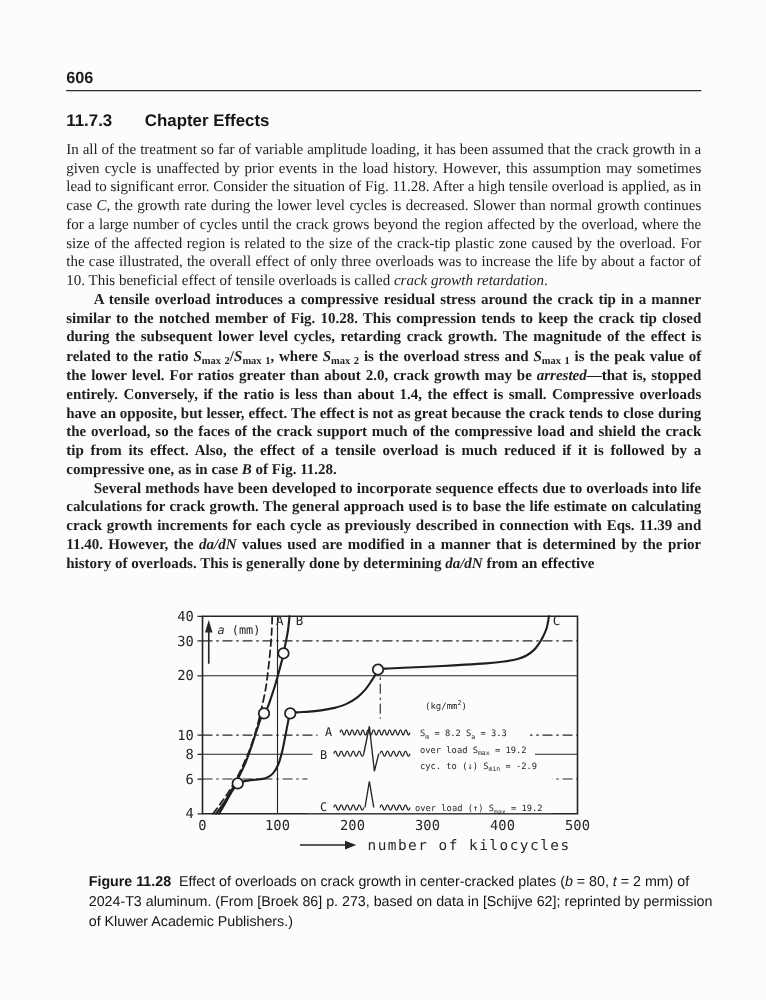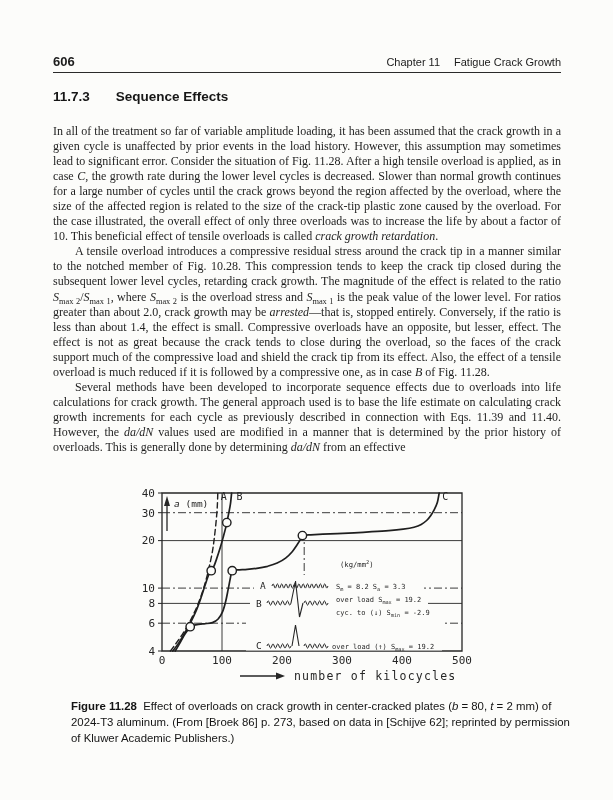--- a/index.html
+++ b/index.html
@@ -4,68 +4,65 @@
 <style>
   html,body{margin:0;padding:0;}
   body{
     width:613px;height:800px;position:relative;
     background:#fcfcfa;color:#1c1c1c;
     font-family:"Liberation Serif",serif;
     overflow:hidden;
   }
   .page-header{
     position:absolute;left:53px;top:54px;width:508px;
-    display:flex;justify-content:space-between;align-items:center;
+    display:flex;justify-content:space-between;align-items:flex-start;
     font-family:"Liberation Sans",sans-serif;
   }
   .page-number{font-size:13px;font-weight:bold;}
   .header-right{font-size:11px;}
   .header-right .chap{margin-right:14px;}
   .header-rule{
     position:absolute;left:53px;top:72px;width:508px;height:0;
     border-top:1.4px solid #2a2a2a;
   }
   .section-heading{
     position:absolute;left:53px;top:89px;margin:0;
     font-family:"Liberation Sans",sans-serif;
     font-size:13.5px;font-weight:bold;color:#161616;
   }
   .section-heading .num{margin-right:26px;}
   .body-text{
-    position:absolute;left:53px;top:124px;width:508px;
+    position:absolute;left:53px;top:112px;width:508px;
     font-size:12px;line-height:15.05px;text-align:justify;
     color:#1e1e1e;
   }
   .body-text p{margin:0;}
-  .body-text p.indent{text-indent:22px;}
+  .body-text p.indent{text-indent:22px;font-weight:bold;}
   sub{font-size:0.7em;line-height:0;vertical-align:-0.3em;}
   .figure-wrap{
     position:absolute;left:100px;top:485px;width:480px;height:205px;
   }
   .figure-caption{
     position:absolute;left:71px;top:688px;width:500px;
     font-family:"Liberation Sans",sans-serif;
     font-size:11.4px;line-height:15.6px;color:#141414;
     white-space:pre-wrap;
   }
   svg text{font-family:"DejaVu Sans Mono",monospace;fill:#262626;}
 </style>
 </head>
 <body>
 
 <div class="page-header">
   <span class="page-number">606</span>
-  <span class="header-right">
-    <span class="chap">Chapter 11</span><span>Fatigue Crack Growth</span>
-  </span>
 </div>
 <div class="header-rule"></div>
 
 <h2 class="section-heading">
-  <span class="num">11.7.3</span><span>Sequence Effects</span>
+  <span class="num">11.7.3</span><span>Chapter Effects</span>
 </h2>
 
 <div class="body-text">
     <p class="body-para"><span>In all of the treatment so far of variable amplitude loading, it has been assumed that the crack growth in a given cycle is unaffected by prior events in the load history. However, this assumption may sometimes lead to significant error. Consider the situation of Fig. 11.28. After a high tensile overload is applied, as in case </span><span style="font-style: italic;">C</span><span>, the growth rate during the lower level cycles is decreased. Slower than normal growth continues for a large number of cycles until the crack grows beyond the region affected by the overload, where the size of the affected region is related to the size of the crack-tip plastic zone caused by the overload. For the case illustrated, the overall effect of only three overloads was to increase the life by about a factor of 10. This beneficial effect of tensile overloads is called </span><span style="font-style: italic;">crack growth retardation</span><span>.</span></p>
     <p class="body-para indent"><span>A tensile overload introduces a compressive residual stress around the crack tip in a manner similar to the notched member of Fig. 10.28. This compression tends to keep the crack tip closed during the subsequent lower level cycles, retarding crack growth. The magnitude of the effect is related to the ratio </span><span style="font-style: italic;">S</span><sub>max 2</sub><span>/</span><span style="font-style: italic;">S</span><sub>max 1</sub><span>, where </span><span style="font-style: italic;">S</span><sub>max 2</sub><span> is the overload stress and </span><span style="font-style: italic;">S</span><sub>max 1</sub><span> is the peak value of the lower level. For ratios greater than about 2.0, crack growth may be </span><span style="font-style: italic;">arrested</span><span>—that is, stopped entirely. Conversely, if the ratio is less than about 1.4, the effect is small. Compressive overloads have an opposite, but lesser, effect. The effect is not as great because the crack tends to close during the overload, so the faces of the crack support much of the compressive load and shield the crack tip from its effect. Also, the effect of a tensile overload is much reduced if it is followed by a compressive one, as in case </span><span style="font-style: italic;">B</span><span> of Fig. 11.28.</span></p>
     <p class="body-para indent"><span>Several methods have been developed to incorporate sequence effects due to overloads into life calculations for crack growth. The general approach used is to base the life estimate on calculating crack growth increments for each cycle as previously described in connection with Eqs. 11.39 and 11.40. However, the </span><span style="font-style: italic;">da/dN</span><span> values used are modified in a manner that is determined by the prior history of overloads. This is generally done by determining </span><span style="font-style: italic;">da/dN</span><span> from an effective</span></p>
   </div>
 
 <div class="figure-wrap">
   <svg id="figure-svg" width="480" height="205" viewBox="0 0 480 205">

